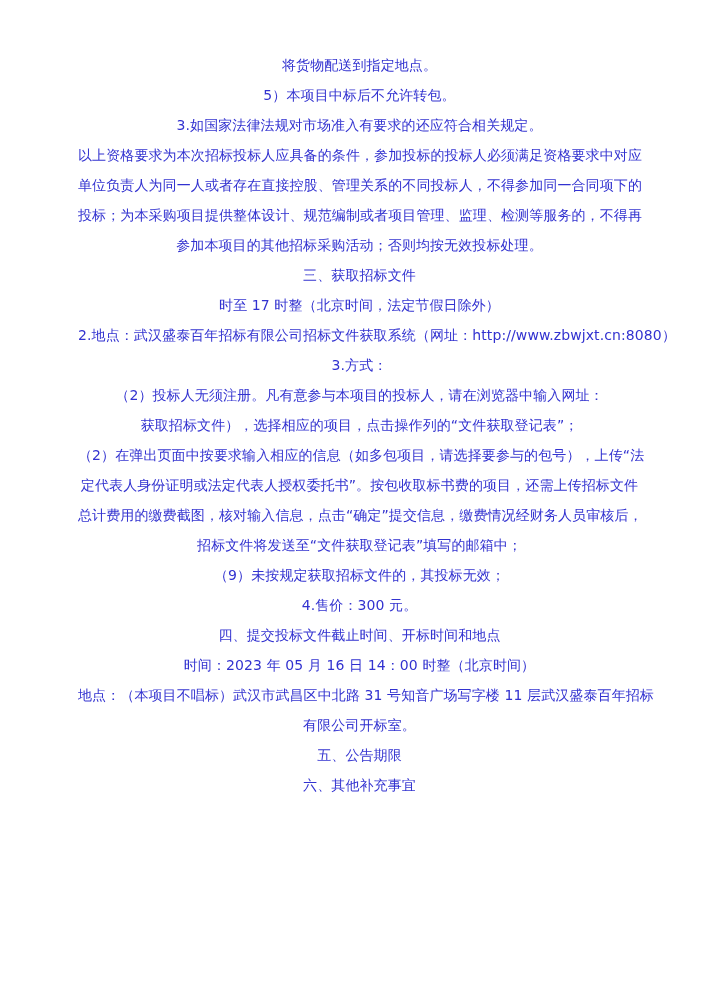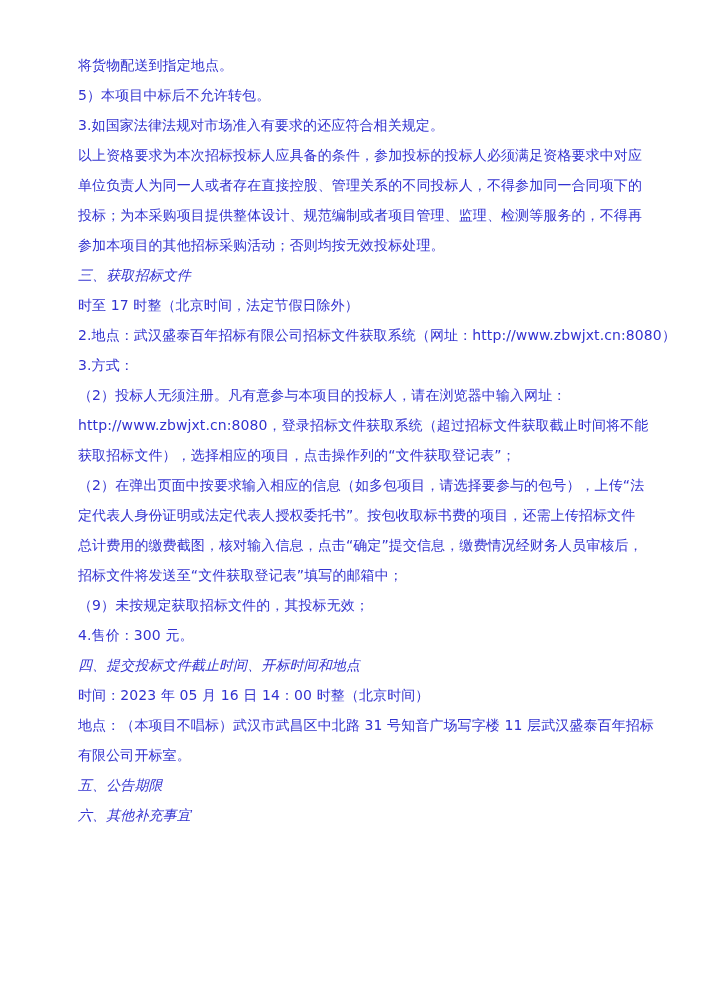--- a/index.html
+++ b/index.html
@@ -14,51 +14,50 @@
     font-family: "DejaVu Sans", sans-serif;
   }
   .page {
     position: relative;
     width: 719px;
     height: 990px;
     box-sizing: border-box;
     padding: 50px 78px 0 78px;
     background: #ffffff;
     color: #3232d0;
+    text-align: center;
   }
   .line {
     height: 30px;
     line-height: 30px;
     font-size: 14px;
     white-space: pre;
     letter-spacing: 0.1px;
     color: inherit;
   }
   .heading {
     font-weight: normal;
-    font-style: italic;
   }
 </style>
 </head>
 <body style="background: rgb(255, 255, 255);">
 
 <div class="page" style="background: rgb(255, 255, 255); color: rgb(50, 50, 208);">
   <div class="line">将货物配送到指定地点。</div>
   <div class="line">5）本项目中标后不允许转包。</div>
   <div class="line">3.如国家法律法规对市场准入有要求的还应符合相关规定。</div>
   <div class="line">以上资格要求为本次招标投标人应具备的条件，参加投标的投标人必须满足资格要求中对应</div>
   <div class="line">单位负责人为同一人或者存在直接控股、管理关系的不同投标人，不得参加同一合同项下的</div>
   <div class="line">投标；为本采购项目提供整体设计、规范编制或者项目管理、监理、检测等服务的，不得再</div>
   <div class="line">参加本项目的其他招标采购活动；否则均按无效投标处理。</div>
   <div class="line heading">三、获取招标文件</div>
   <div class="line">时至 17 时整（北京时间，法定节假日除外）</div>
   <div class="line">2.地点：武汉盛泰百年招标有限公司招标文件获取系统（网址：http://www.zbwjxt.cn:8080）</div>
   <div class="line">3.方式：</div>
   <div class="line">（2）投标人无须注册。凡有意参与本项目的投标人，请在浏览器中输入网址：</div>
-  <div class="line">http://www.zbwjxt.cn:8080，登录招标文件获取系统（超过招标文件获取截止时间将不能</div>
   <div class="line">获取招标文件），选择相应的项目，点击操作列的“文件获取登记表”；</div>
   <div class="line">（2）在弹出页面中按要求输入相应的信息（如多包项目，请选择要参与的包号），上传“法</div>
   <div class="line">定代表人身份证明或法定代表人授权委托书”。按包收取标书费的项目，还需上传招标文件</div>
   <div class="line">总计费用的缴费截图，核对输入信息，点击“确定”提交信息，缴费情况经财务人员审核后，</div>
   <div class="line">招标文件将发送至“文件获取登记表”填写的邮箱中；</div>
   <div class="line">（9）未按规定获取招标文件的，其投标无效；</div>
   <div class="line">4.售价：300 元。</div>
   <div class="line heading">四、提交投标文件截止时间、开标时间和地点</div>
   <div class="line">时间：2023 年 05 月 16 日 14：00 时整（北京时间）</div>
   <div class="line">地点：（本项目不唱标）武汉市武昌区中北路 31 号知音广场写字楼 11 层武汉盛泰百年招标</div>

